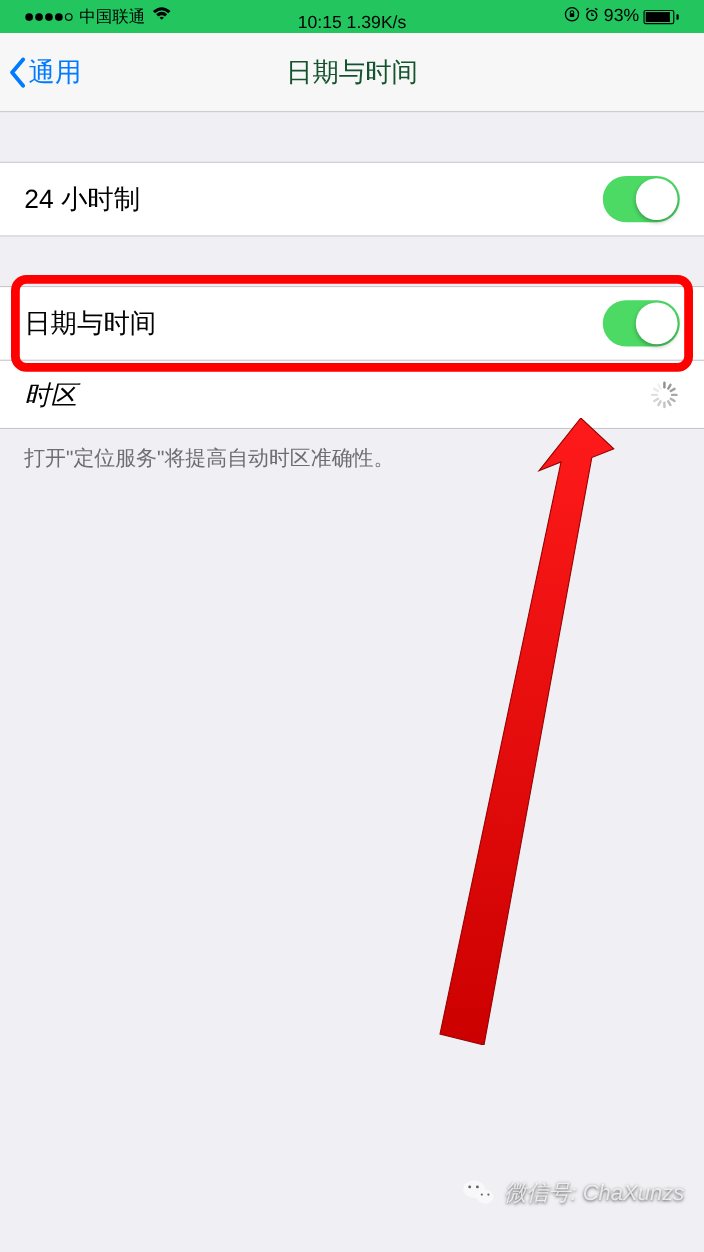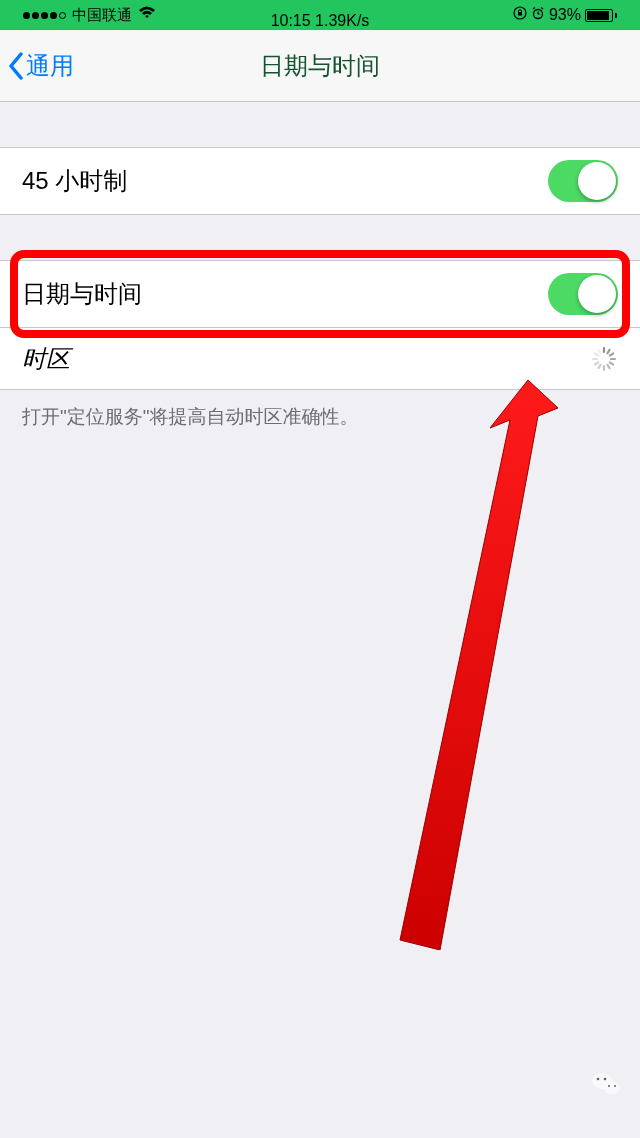--- a/index.html
+++ b/index.html
@@ -193,21 +193,21 @@
       <polyline points="13,2 3,14 13,26" fill="none" stroke="#007aff" stroke-width="3.5" stroke-linecap="round" stroke-linejoin="round"></polyline>
     </svg>
     <span>通用</span>
   </div>
   <div class="nav-title">日期与时间</div>
 </div>
 
 <div class="section-gap"></div>
 
 <div class="t-row">
-  <span class="row-label">45 小时制</span>
+  <span class="row-label">24 小时制</span>
   <div class="toggle">
     <div class="toggle-knob"></div>
   </div>
 </div>
 
 <div class="section-gap"></div>
 
 <div class="section2">
   <div class="highlight-box"></div>
   <div class="t-row" style="border-bottom:1px solid #c8c7cc">
@@ -254,13 +254,14 @@
 
 <div class="watermark">
   <svg class="wechat-icon" viewBox="0 0 32 32">
     <ellipse cx="12" cy="13" rx="10" ry="8" fill="rgba(255,255,255,0.7)"></ellipse>
     <ellipse cx="22" cy="20" rx="8" ry="6.5" fill="rgba(255,255,255,0.7)"></ellipse>
     <circle cx="8" cy="11" r="1.3" fill="#333"></circle>
       <circle cx="15" cy="11" r="1.3" fill="#333"></circle>
     <circle cx="19" cy="18" r="1" fill="#333"></circle>
       <circle cx="25" cy="18" r="1" fill="#333"></circle>
   </svg>
+  <span>微信号: ChaXunzs</span>
 </div>
 
 </body></html>

